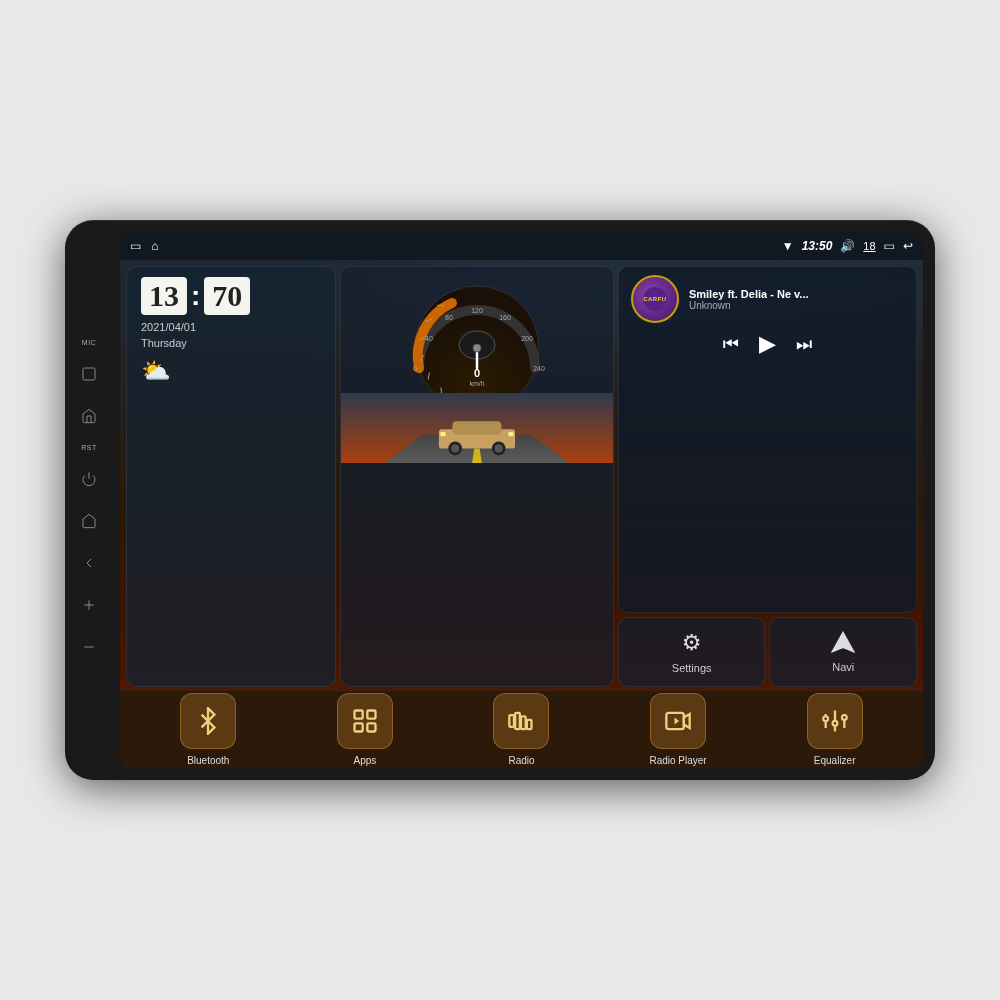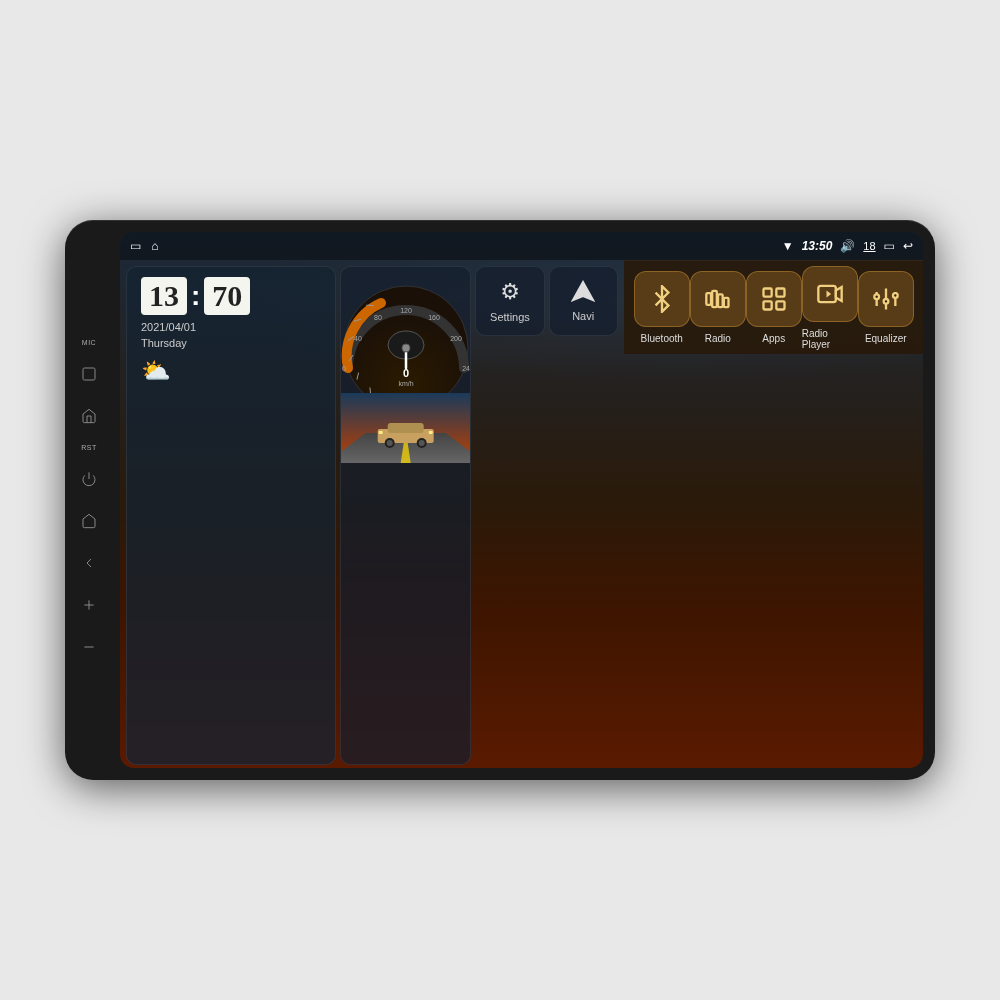--- a/index.html
+++ b/index.html
@@ -110,21 +110,21 @@
     }
 
     
     .main-content {
       position: absolute;
       top: 28px;
       left: 0;
       right: 0;
       bottom: 0;
       display: flex;
-      flex-direction: row;
+      flex-direction: column;
     }
 
     
     .widgets-row {
       display: flex;
       flex: 1;
       gap: 4px;
       padding: 6px 6px 3px 6px;
     }
 
@@ -312,21 +312,21 @@
     }
 
     .widget-label {
       color: #ccc;
       font-size: 11px;
     }
 
     
     .bottom-bar {
       background: rgba(40,25,10,0.9);
-      height: 94px;
+      height: 78px;
       display: flex;
       align-items: center;
       justify-content: space-around;
       padding: 0 10px;
       border-top: 1px solid rgba(255,255,255,0.05);
     }
 
     .bottom-btn {
       display: flex;
       flex-direction: column;
@@ -530,20 +530,38 @@
 
                 <rect x="1" y="10" width="4" height="3" rx="1" fill="#ffee88"></rect>
                 <rect x="51" y="10" width="4" height="3" rx="1" fill="#ffee88"></rect>
               </g>
             </svg>
           </div>
         </div>
 
         <div class="music-area">
 
+          <div class="music-widget">
+            <div class="music-info">
+              <div class="album-art">
+                <div class="album-art-inner">
+                  <span class="carfu-text">CARFU</span>
+                </div>
+              </div>
+              <div>
+                <div class="music-title">Smiley ft. Delia - Ne v...</div>
+                <div class="music-artist">Unknown</div>
+              </div>
+            </div>
+            <div class="music-controls">
+              <span class="ctrl-btn">⏮</span>
+              <span class="ctrl-btn" style="font-size:22px;">▶</span>
+              <span class="ctrl-btn">⏭</span>
+            </div>
+          </div>
 
           <div class="settings-row">
             <div class="settings-widget">
               <span class="widget-icon">⚙</span>
               <span class="widget-label">Settings</span>
             </div>
             <div class="navi-widget">
 
               <svg width="24" height="24" viewBox="0 0 24 24" fill="none" stroke="#ddd" stroke-width="2">
                 <polygon points="12,2 22,20 12,16 2,20" fill="#ddd"></polygon>
@@ -556,44 +574,44 @@
 
       <div class="bottom-bar">
 
         <div class="bottom-btn">
           <div class="bottom-btn-icon">
             <svg width="28" height="28" viewBox="0 0 24 24" fill="none" stroke="#f0d080" stroke-width="2">
               <polyline points="6.5 6.5 17.5 17.5 12 23 12 1 17.5 6.5 6.5 17.5"></polyline>
             </svg>
           </div>
           <span class="bottom-btn-label">Bluetooth</span>
+        </div>
+
+        <div class="bottom-btn">
+          <div class="bottom-btn-icon">
+            <svg width="28" height="28" viewBox="0 0 24 24" fill="none" stroke="#f0d080" stroke-width="2">
+              <rect x="3" y="3" width="7" height="7" rx="1"></rect>
+              <rect x="14" y="3" width="7" height="7" rx="1"></rect>
+              <rect x="3" y="14" width="7" height="7" rx="1"></rect>
+              <rect x="14" y="14" width="7" height="7" rx="1"></rect>
+            </svg>
+          </div>
+          <span class="bottom-btn-label">Apps</span>
         </div>
 
         <div class="bottom-btn">
           <div class="bottom-btn-icon">
             <svg width="28" height="28" viewBox="0 0 24 24" fill="none" stroke="#f0d080" stroke-width="2">
               <rect x="2" y="7" width="4" height="10" rx="1"></rect>
               <rect x="7" y="5" width="4" height="14" rx="1"></rect>
               <rect x="12" y="8" width="4" height="11" rx="1"></rect>
               <rect x="17" y="11" width="4" height="8" rx="1"></rect>
             </svg>
           </div>
           <span class="bottom-btn-label">Radio</span>
-        </div>
-
-        <div class="bottom-btn">
-          <div class="bottom-btn-icon">
-            <svg width="28" height="28" viewBox="0 0 24 24" fill="none" stroke="#f0d080" stroke-width="2">
-              <rect x="3" y="3" width="7" height="7" rx="1"></rect>
-              <rect x="14" y="3" width="7" height="7" rx="1"></rect>
-              <rect x="3" y="14" width="7" height="7" rx="1"></rect>
-              <rect x="14" y="14" width="7" height="7" rx="1"></rect>
-            </svg>
-          </div>
-          <span class="bottom-btn-label">Apps</span>
         </div>
 
         <div class="bottom-btn">
           <div class="bottom-btn-icon">
             <svg width="28" height="28" viewBox="0 0 24 24" fill="none" stroke="#f0d080" stroke-width="2">
               <rect x="2" y="5" width="15" height="14" rx="2"></rect>
               <polygon points="17 9 22 6 22 18 17 15"></polygon>
               <polygon points="9 9 13 12 9 15" fill="#f0d080" stroke="none"></polygon>
             </svg>
           </div>

